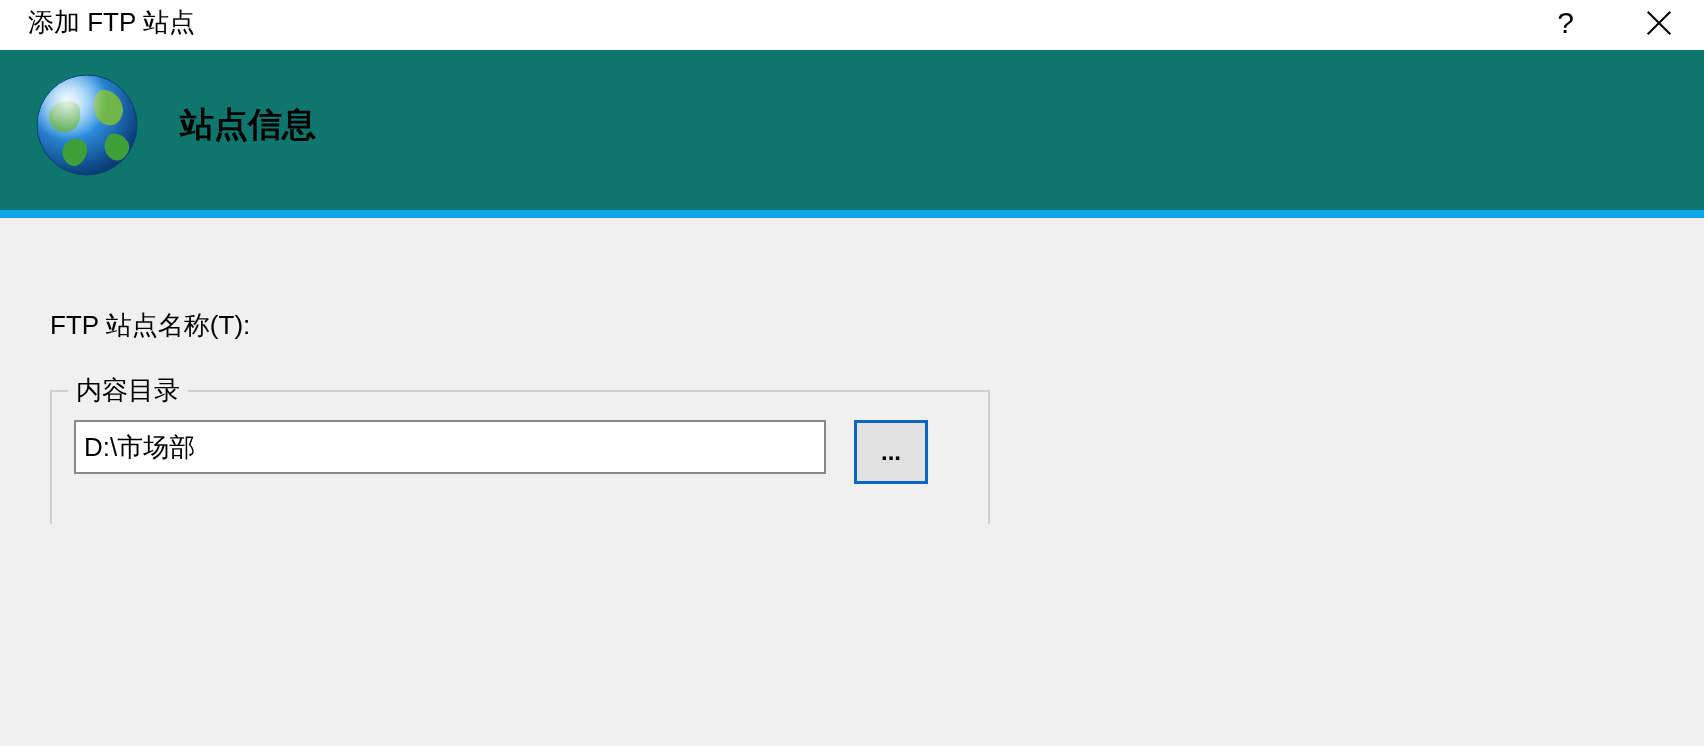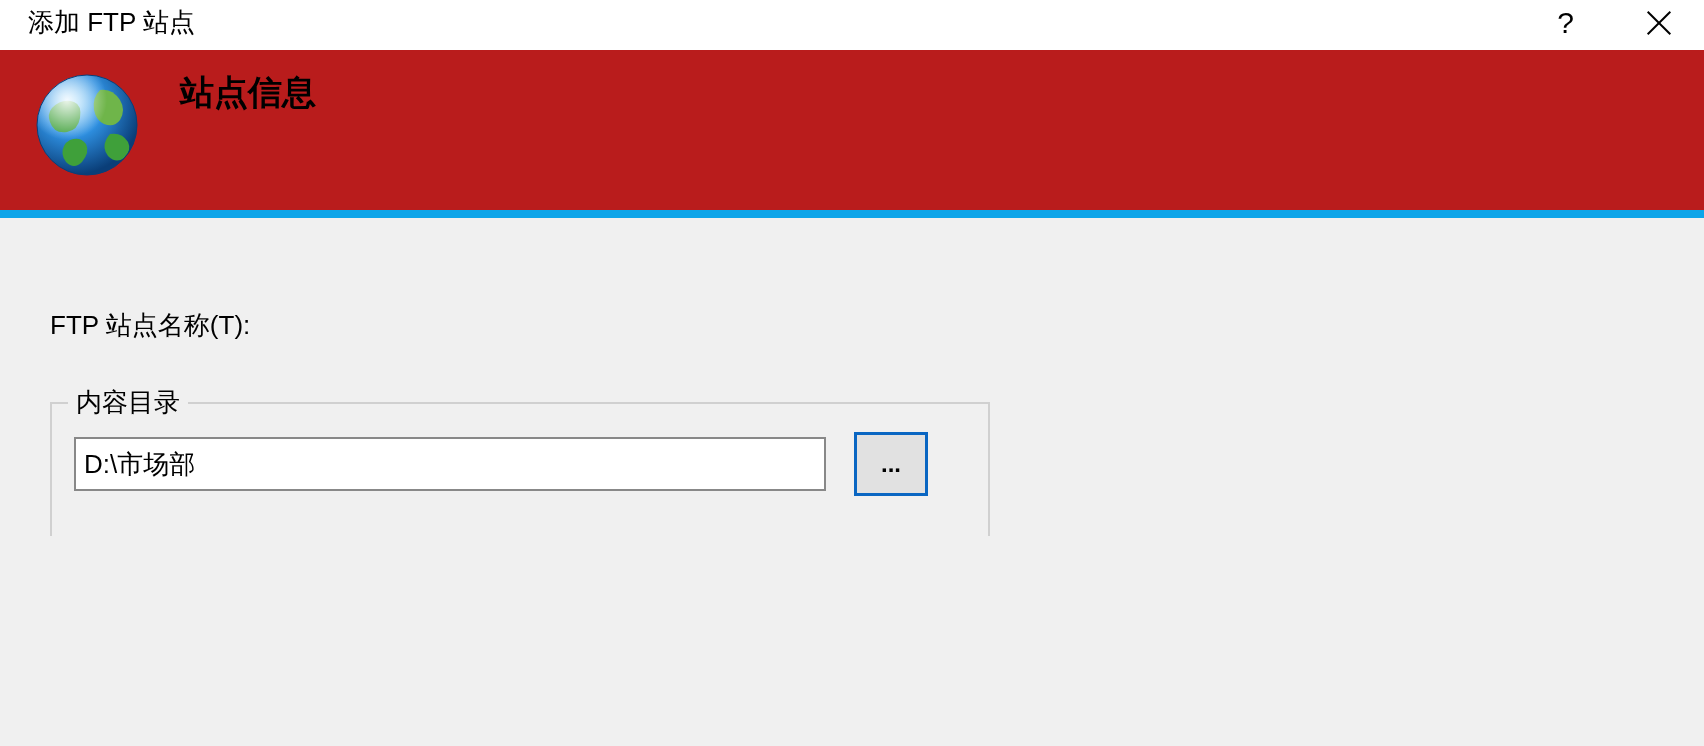--- a/index.html
+++ b/index.html
@@ -53,24 +53,24 @@
     background: #000;
   }
   .close-icon::before {
     transform: translate(-50%, -50%) rotate(45deg);
   }
   .close-icon::after {
     transform: translate(-50%, -50%) rotate(-45deg);
   }
   .header-section {
     display: flex;
-    align-items: flex-start;
+    align-items: center;
     padding: 20px 28px 30px 32px;
     gap: 38px;
-    background: #b91c1c;
+    background: #0f766e;
   }
   .globe-icon {
     width: 110px;
     height: 110px;
   }
   .page-heading {
     font-size: 34px;
     font-weight: bold;
     color: #000;
   }
@@ -90,37 +90,36 @@
     width: 480px;
     height: 52px;
     border: 2px solid #888;
     background: #fff;
     font-size: 26px;
     padding: 4px 8px;
     font-family: inherit;
     color: #000;
   }
   .fieldset {
-    margin-top: 42px;
+    margin-top: 30px;
     border: 2px solid #d0d0d0;
     border-bottom: none;
     width: 940px;
     padding: 0 22px 40px 22px;
     position: relative;
   }
   .fieldset-legend {
     font-size: 26px;
     color: #000;
     background: #f0f0f0;
     padding: 0 8px;
     margin-left: -6px;
   }
   .path-row {
     display: flex;
-    align-items: center;
     gap: 28px;
     margin-top: 12px;
   }
   .path-input {
     width: 752px;
     height: 54px;
     border: 2px solid #888;
     background: #fff;
     font-size: 26px;
     padding: 4px 8px;

